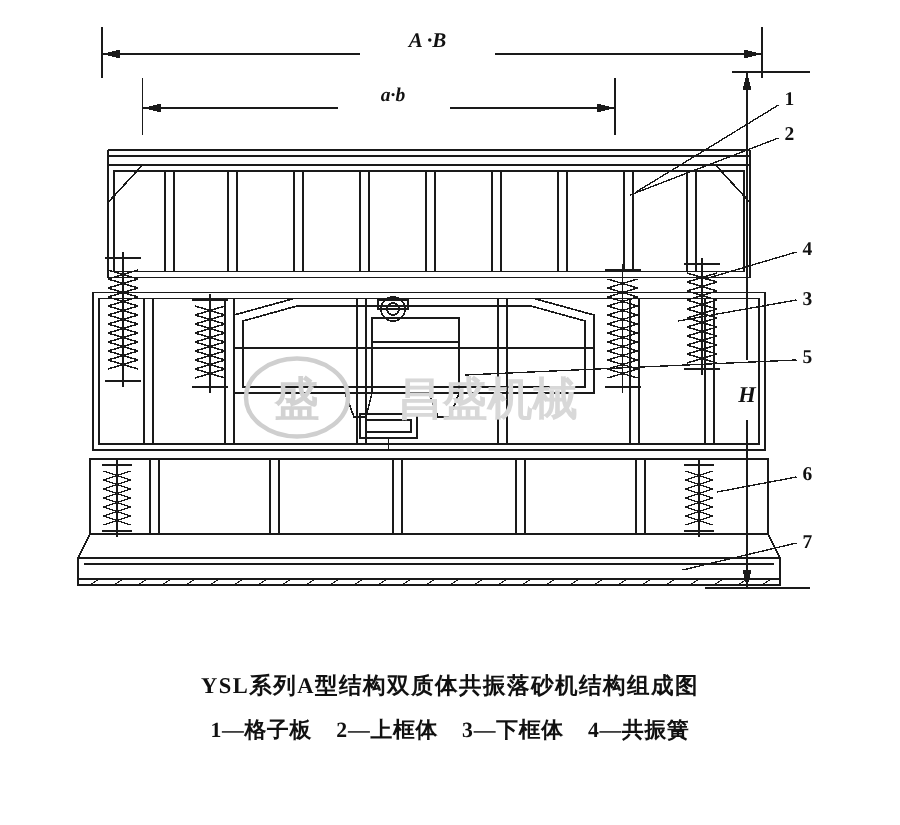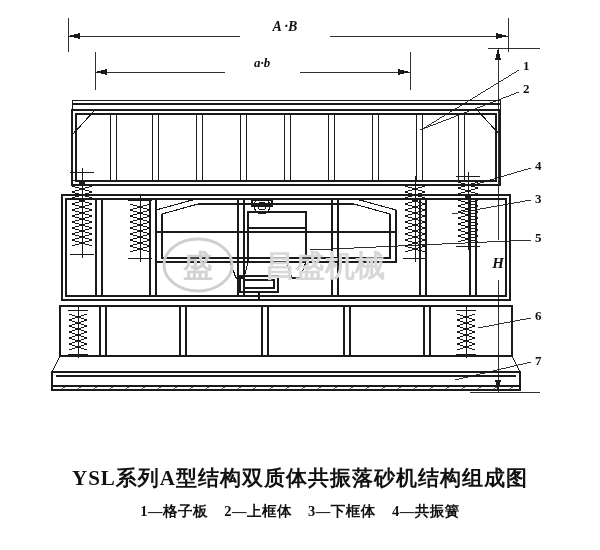--- a/index.html
+++ b/index.html
@@ -30,25 +30,25 @@
   .caption-block {
     position: absolute;
     left: 0;
     top: 440px;
     width: 600px;
     height: 110px;
     text-align: center;
   }
   .caption-title {
     font-family: "Liberation Serif", serif;
-    font-size: 21px;
+    font-size: 15px;
     font-weight: bold;
     letter-spacing: 1px;
     color: #111111;
-    margin-top: 24px;
+    margin-top: 8px;
     white-space: nowrap;
   }
   .legend-line {
     font-family: "Liberation Serif", serif;
     font-size: 14.5px;
     font-weight: bold;
     letter-spacing: 0.5px;
     color: #111111;
     margin-top: 10px;
     white-space: nowrap;

